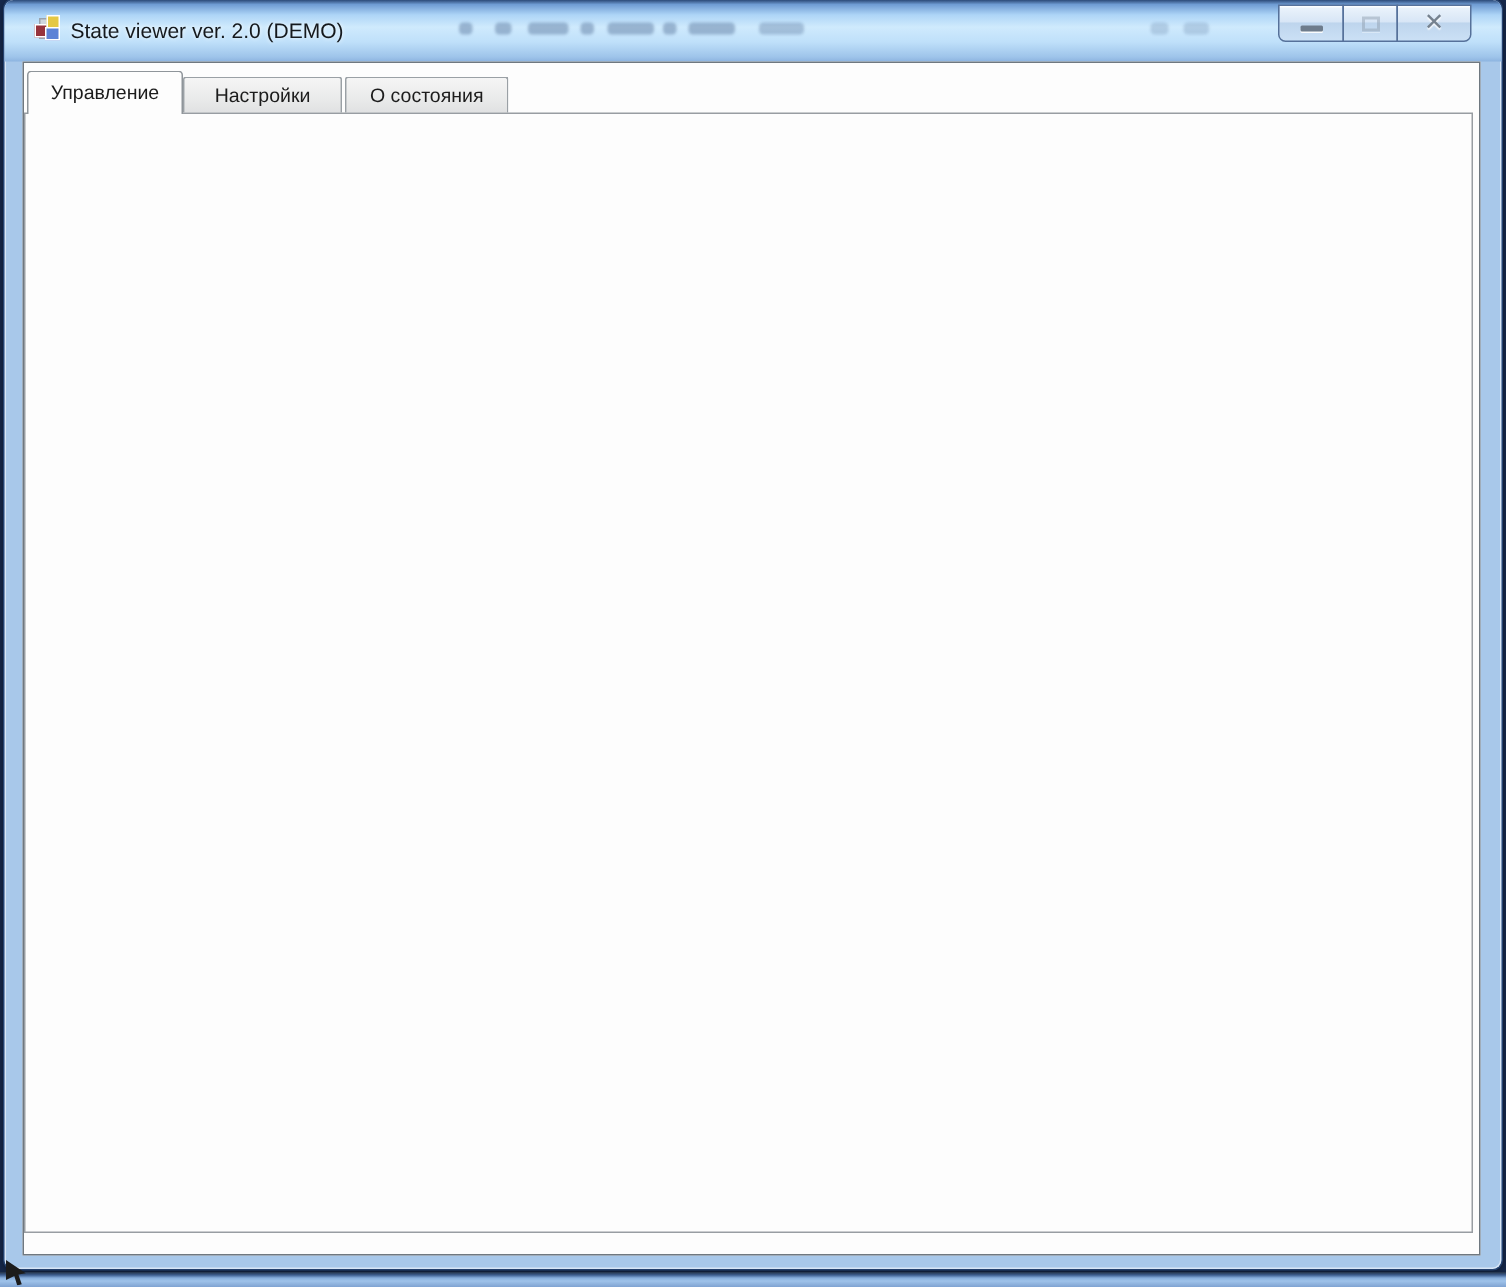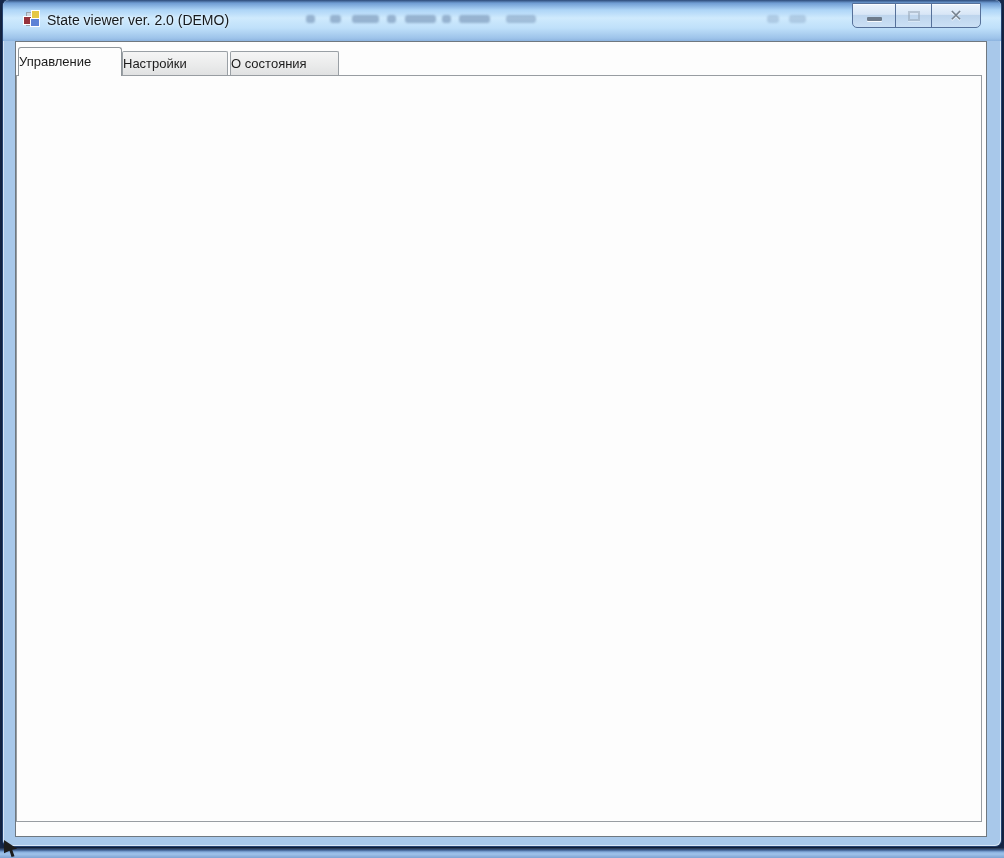--- a/index.html
+++ b/index.html
@@ -53,21 +53,21 @@
   .glyph-close { font-size:16px; font-weight:bold; color:#76828f;
                  text-shadow:0 1px 1px rgba(255,255,255,.9); line-height:1; }
 
   
   .client {
     position:absolute; left:12px; top:41px; right:14px; bottom:9px;
     background:#fdfdfd; border:1px solid #6f7880;
   }
 
   
-  .tab { position:absolute; text-align:left; cursor:default; }
+  .tab { position:absolute; text-align:center; cursor:default; }
   .tab-inactive {
     top:9px; height:25px; line-height:24px;
     background:linear-gradient(180deg,#f5f5f5 0,#e9eaea 60%,#dfe0e1 100%);
     border:1px solid #9aa0a5; border-bottom:none; border-radius:2px 2px 0 0;
   }
   .tab-active {
     left:2px; top:5px; width:104px; height:29px; line-height:28px;
     background:#fdfdfd; border:1px solid #8f959a; border-bottom:none;
     border-radius:3px 3px 0 0; z-index:3;
   }

